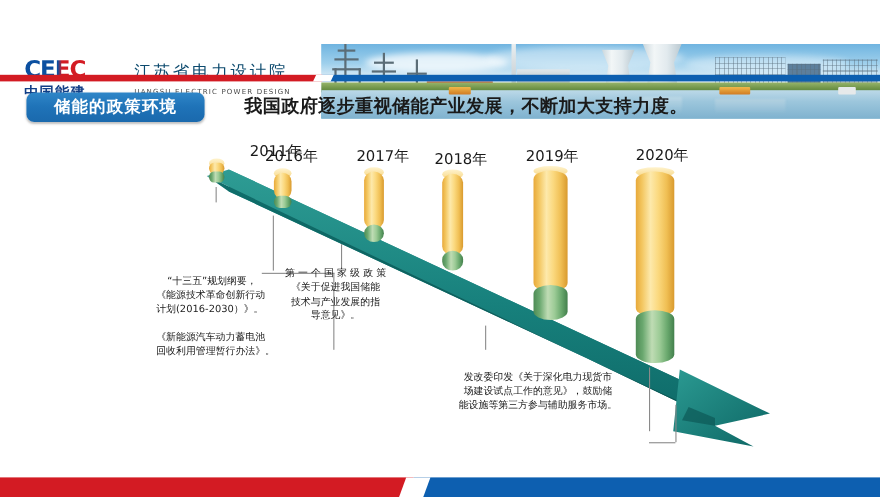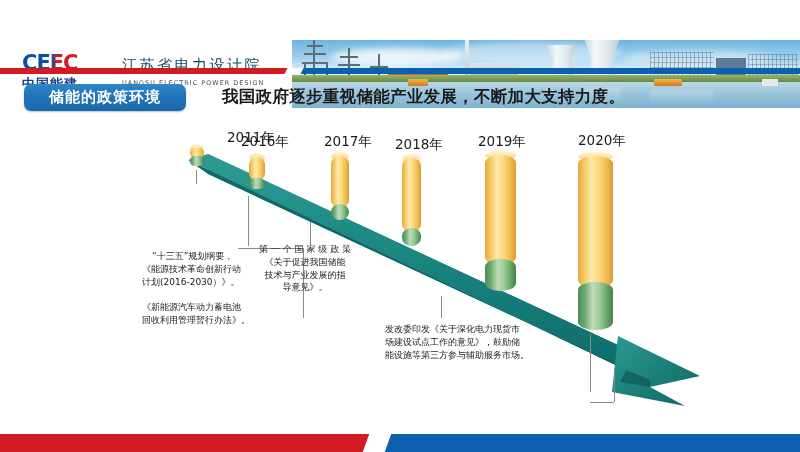--- a/index.html
+++ b/index.html
@@ -382,21 +382,21 @@
 
 《新能源汽车动力蓄电池
 回收利用管理暂行办法》。</div>
 
   <div class="note" style="left:249px;top:243px;width:112px;text-align:center;">第 一 个 国 家 级 政 策
 《关于促进我国储能
 技术与产业发展的指
 导意见》。</div>
 
 
-  <div class="note" style="left:385px;top:323px;width:208px;">发改委印发《关于深化电力现货市
+  <div class="note" style="left:385px;top:337px;width:208px;text-align:center;">发改委印发《关于深化电力现货市
 场建设试点工作的意见》，鼓励储
 能设施等第三方参与辅助服务市场。</div>
 
 
   <div class="footer">
     <div class="red"></div>
       <div class="blue"></div>
       <div class="notch"></div>
   </div>
 

